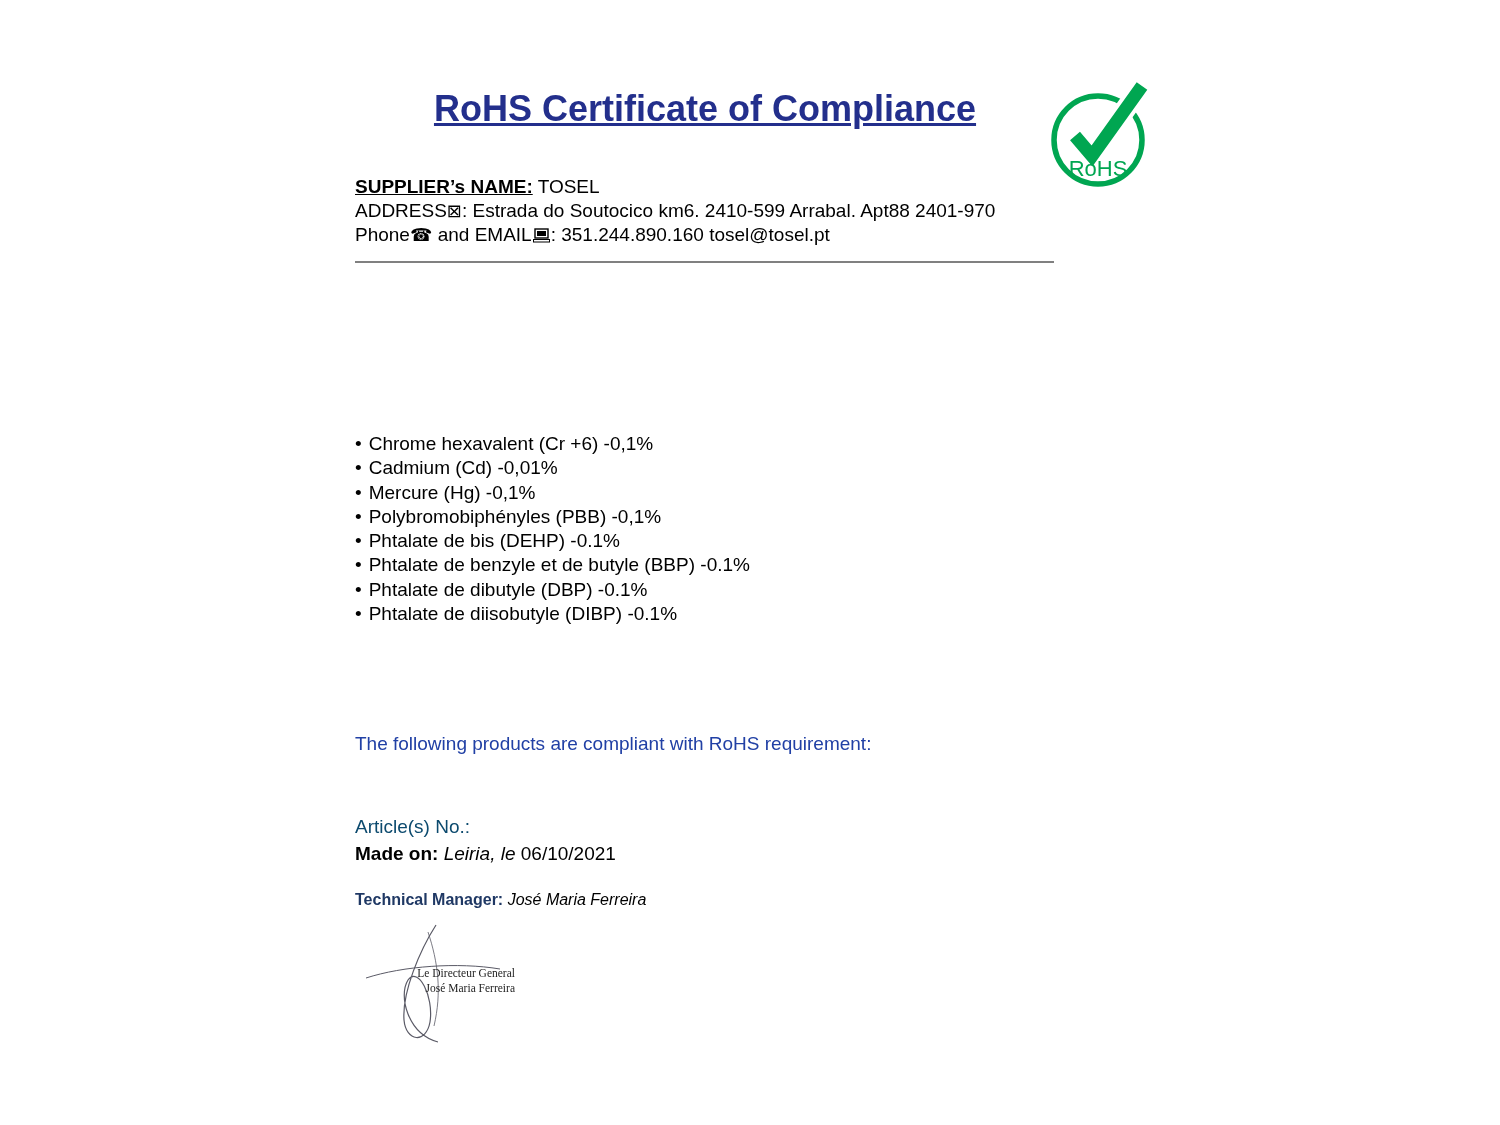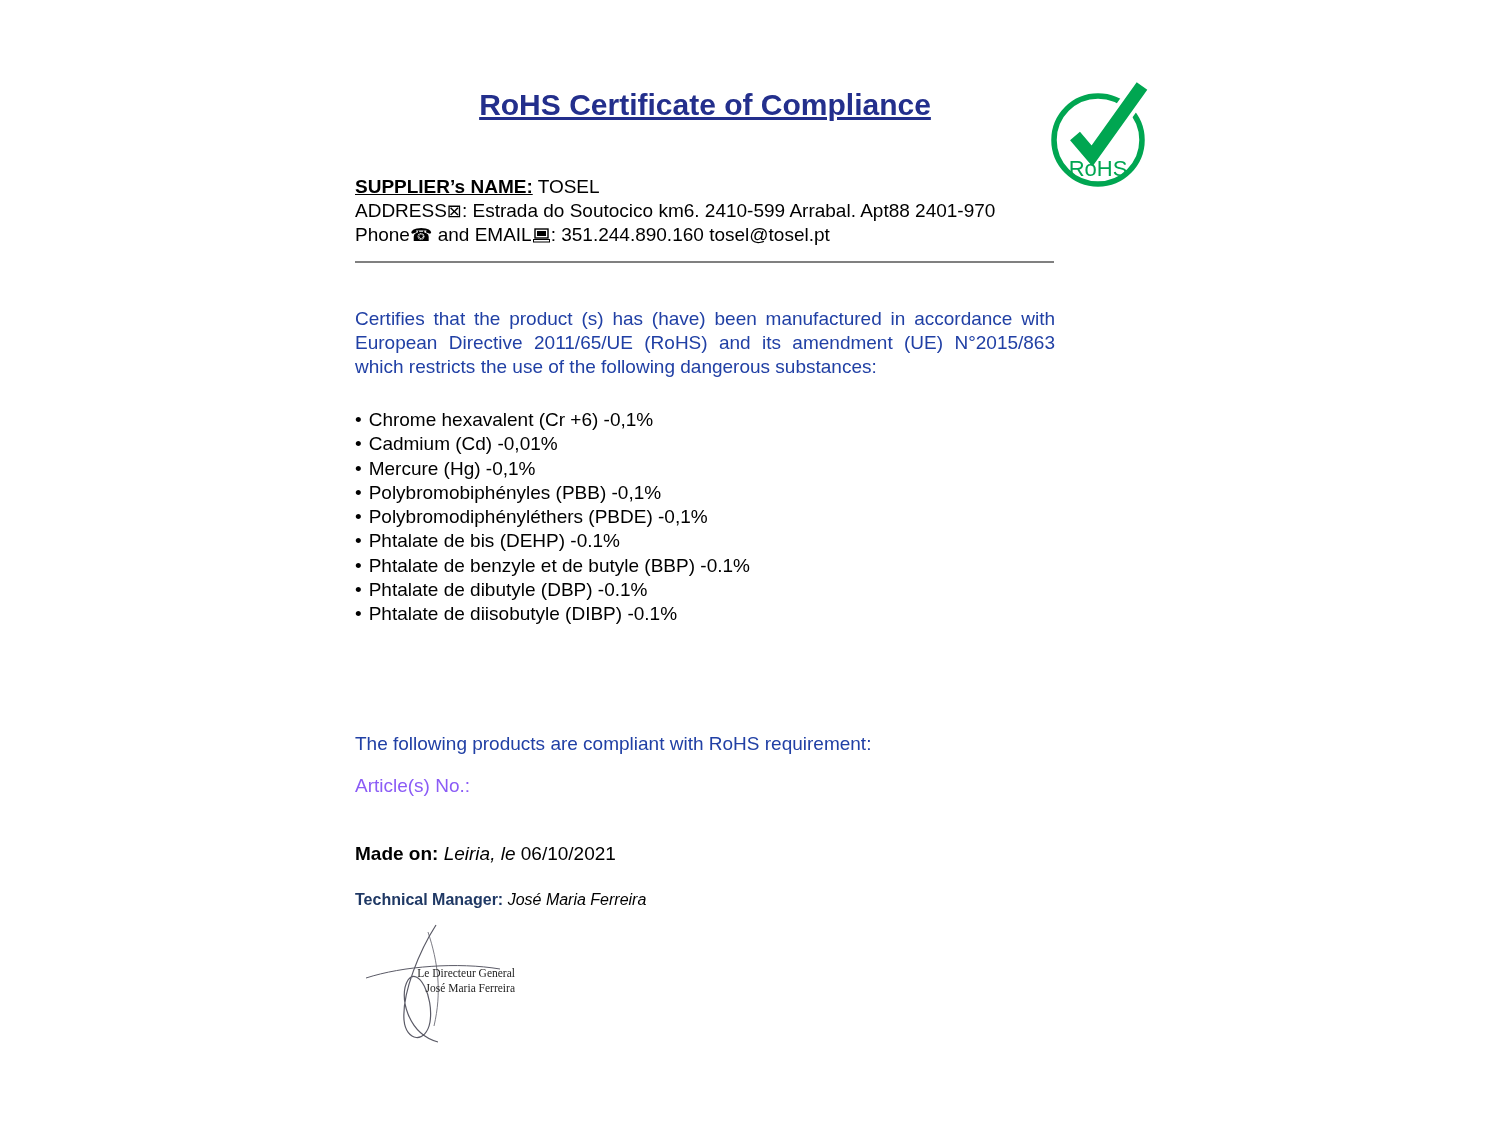--- a/index.html
+++ b/index.html
@@ -9,21 +9,21 @@
     font-family: "Liberation Sans", sans-serif;
     color: #000;
     position: relative;
     overflow: hidden;
   }
   .page { position: relative; width: 1500px; height: 1125px; background: #fff; }
 
   .doc-title {
     position: absolute; left: 355px; top: 88px; width: 700px;
     text-align: center;
-    font-size: 30px; font-weight: bold;
+    font-size: 36px; font-weight: bold;
     color: #232f8c;
     text-decoration: underline;
     letter-spacing: 0px;
   }
 
   .logo { position: absolute; left: 1048px; top: 78px; width: 104px; height: 112px; }
 
   .supplier-block {
     position: absolute; left: 355px; top: 175px; width: 720px;
     font-size: 19px; line-height: 24px; color: #000;
@@ -38,34 +38,34 @@
   }
 
   .cert-paragraph {
     position: absolute; left: 355px; top: 307px; width: 700px;
     font-size: 19px; line-height: 24.2px;
     color: #2140a5;
     text-align: justify;
   }
 
   .substances {
-    position: absolute; left: 355px; top: 408px;
+    position: absolute; left: 355px; top: 432px;
     list-style: none;
     font-size: 19px; line-height: 24.3px; color: #000;
   }
   .substances li::before { content: "\2022"; margin-right: 7px; }
 
   .compliance-line {
     position: absolute; left: 355px; top: 733px;
     font-size: 19px; color: #2140a5;
   }
 
   .articles-line {
-    position: absolute; left: 355px; top: 775px;
-    font-size: 19px; color: #8b5cf6; text-align: right;
+    position: absolute; left: 355px; top: 816px;
+    font-size: 19px; color: #0c4a6e; text-align: right;
   }
 
   .made-on-line {
     position: absolute; left: 355px; top: 843px;
     font-size: 19px; color: #000;
   }
   .made-on-line .lbl { font-weight: bold; }
   .italic { font-style: italic; margin-top: 36px; }
 
   .tech-manager-line {
@@ -108,28 +108,26 @@
       <span>Phone</span><span class="glyph">☎</span><span> and EMAIL</span><svg class="pc-icon" width="17" height="15" viewBox="0 0 17 15">
           <rect x="2" y="1" width="13" height="9" fill="none" stroke="#000" stroke-width="1.4"></rect>
           <rect x="4" y="3" width="9" height="5" fill="#000"></rect>
           <rect x="0.5" y="11.5" width="16" height="2.5" fill="none" stroke="#000" stroke-width="1"></rect>
         </svg><span>: 351.244.890.160 tosel@tosel.pt</span>
     </div>
   </div>
 
   <div class="divider"></div>
 
-  <p class="cert-paragraph">Certifies that the product (s) has (have) been manufactured in accordance with European Directive 2011/65/UE (RoHS) and its amendment (UE) N°2015/863 which restricts the use of the following dangerous substances:</p>
 
   <ul class="substances">
     <li>Chrome hexavalent (Cr +6) -0,1%</li>
     <li>Cadmium (Cd) -0,01%</li>
     <li>Mercure (Hg) -0,1%</li>
     <li>Polybromobiphényles (PBB) -0,1%</li>
-    <li>Polybromodiphényléthers (PBDE) -0,1%</li>
     <li>Phtalate de bis (DEHP) -0.1%</li>
     <li>Phtalate de benzyle et de butyle (BBP) -0.1%</li>
     <li>Phtalate de dibutyle (DBP) -0.1%</li>
     <li>Phtalate de diisobutyle (DIBP) -0.1%</li>
   </ul>
 
   <div class="compliance-line">The following products are compliant with RoHS requirement:</div>
 
   <div class="articles-line">Article(s) No.:</div>
 

